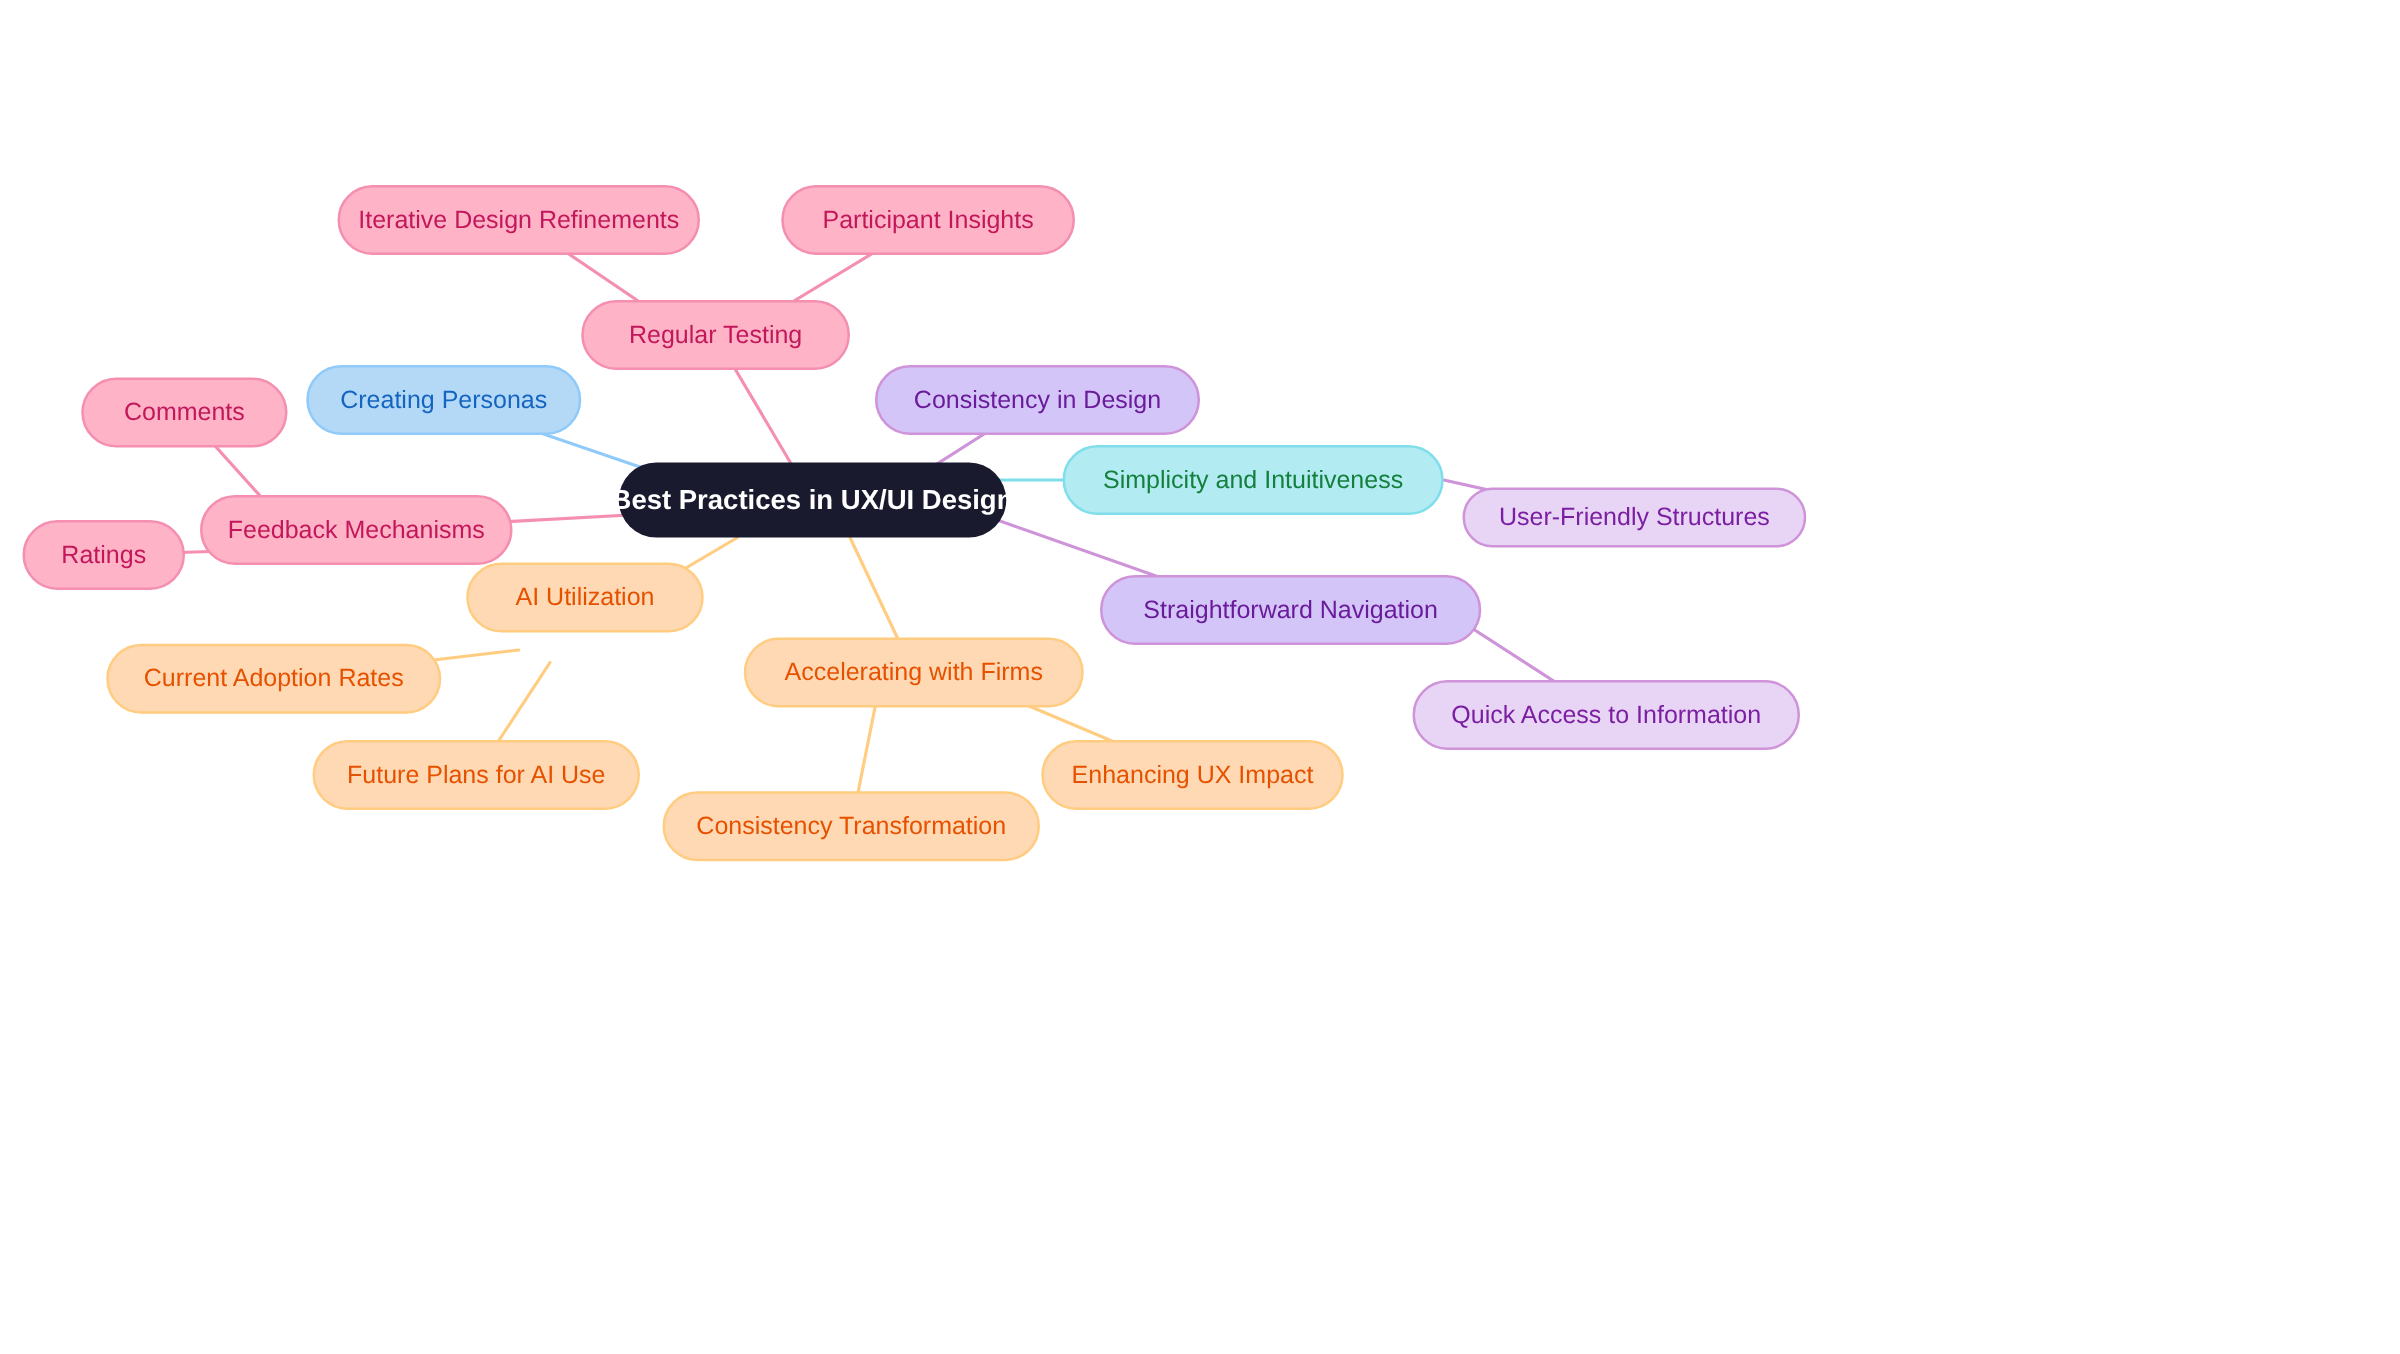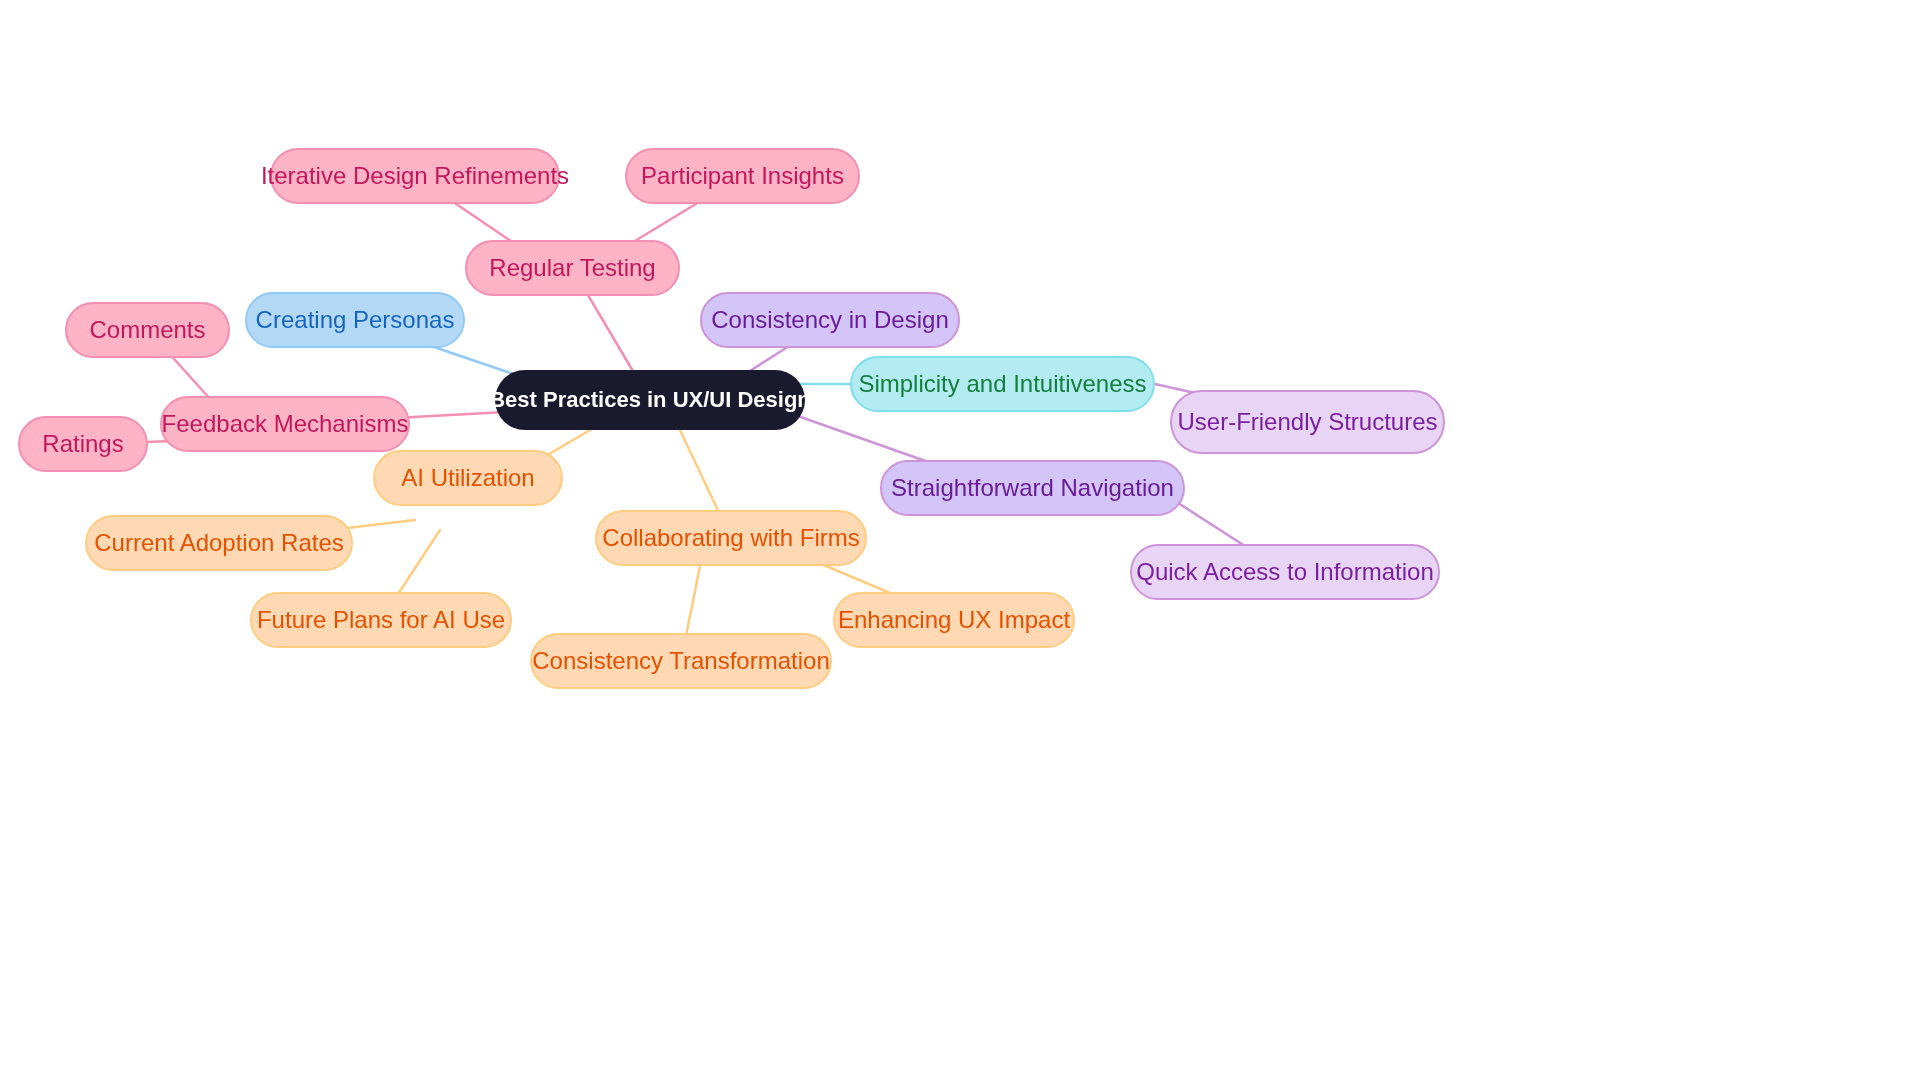--- a/index.html
+++ b/index.html
@@ -21,21 +21,21 @@
     }
     .node {
       position: absolute;
       border-radius: 50px;
       display: flex;
       align-items: center;
       justify-content: center;
       text-align: center;
       z-index: 1;
       cursor: pointer;
-      font-size: 24px;
+      font-size: 20px;
       font-weight: 500;
       padding: 14px 28px;
       white-space: nowrap;
     }
     .node-center {
       background: #1a1a2e;
       color: #ffffff;
       font-size: 22px;
       font-weight: 600;
       border-radius: 50px;
@@ -116,29 +116,29 @@
 <div class="node node-lavender" style="left: 700px; top: 292px; width: 260px; height: 56px; text-align: center;">Consistency in Design</div>
 
 <div class="node node-pink" style="left: 160px; top: 396px; width: 250px; height: 56px;">Feedback Mechanisms</div>
 
 <div class="node node-pink" style="left: 65px; top: 302px; width: 165px; height: 56px;">Comments</div>
 
 <div class="node node-pink" style="left: 18px; top: 416px; width: 130px; height: 56px;">Ratings</div>
 
 <div class="node node-cyan" style="left: 850px; top: 356px; width: 305px; height: 56px;">Simplicity and Intuitiveness</div>
 
-<div class="node node-lightpurple" style="left: 1170px; top: 390px; width: 275px; height: 64px; text-align: right;">User-Friendly Structures</div>
+<div class="node node-lightpurple" style="left: 1170px; top: 390px; width: 275px; height: 48px; text-align: right;">User-Friendly Structures</div>
 
 <div class="node node-lavender" style="left: 880px; top: 460px; width: 305px; height: 56px;">Straightforward Navigation</div>
 
 <div class="node node-lightpurple" style="left: 1130px; top: 544px; width: 310px; height: 56px;">Quick Access to Information</div>
 
 <div class="node node-orange" style="left: 373px; top: 450px; width: 190px; height: 56px;">AI Utilization</div>
 
 <div class="node node-orange" style="left: 85px; top: 515px; width: 268px; height: 56px;">Current Adoption Rates</div>
 
 <div class="node node-orange" style="left: 250px; top: 592px; width: 262px; height: 56px;">Future Plans for AI Use</div>
 
-<div class="node node-orange" style="left: 595px; top: 510px; width: 272px; height: 56px;">Collaborating with Firms</div>
+<div class="node node-orange" style="left: 595px; top: 510px; width: 272px; height: 56px;">Accelerating with Firms</div>
 
 <div class="node node-orange" style="left: 530px; top: 633px; width: 302px; height: 56px;">Consistency Transformation</div>
 
 <div class="node node-orange" style="left: 833px; top: 592px; width: 242px; height: 56px;">Enhancing UX Impact</div>
 
 </body></html>

